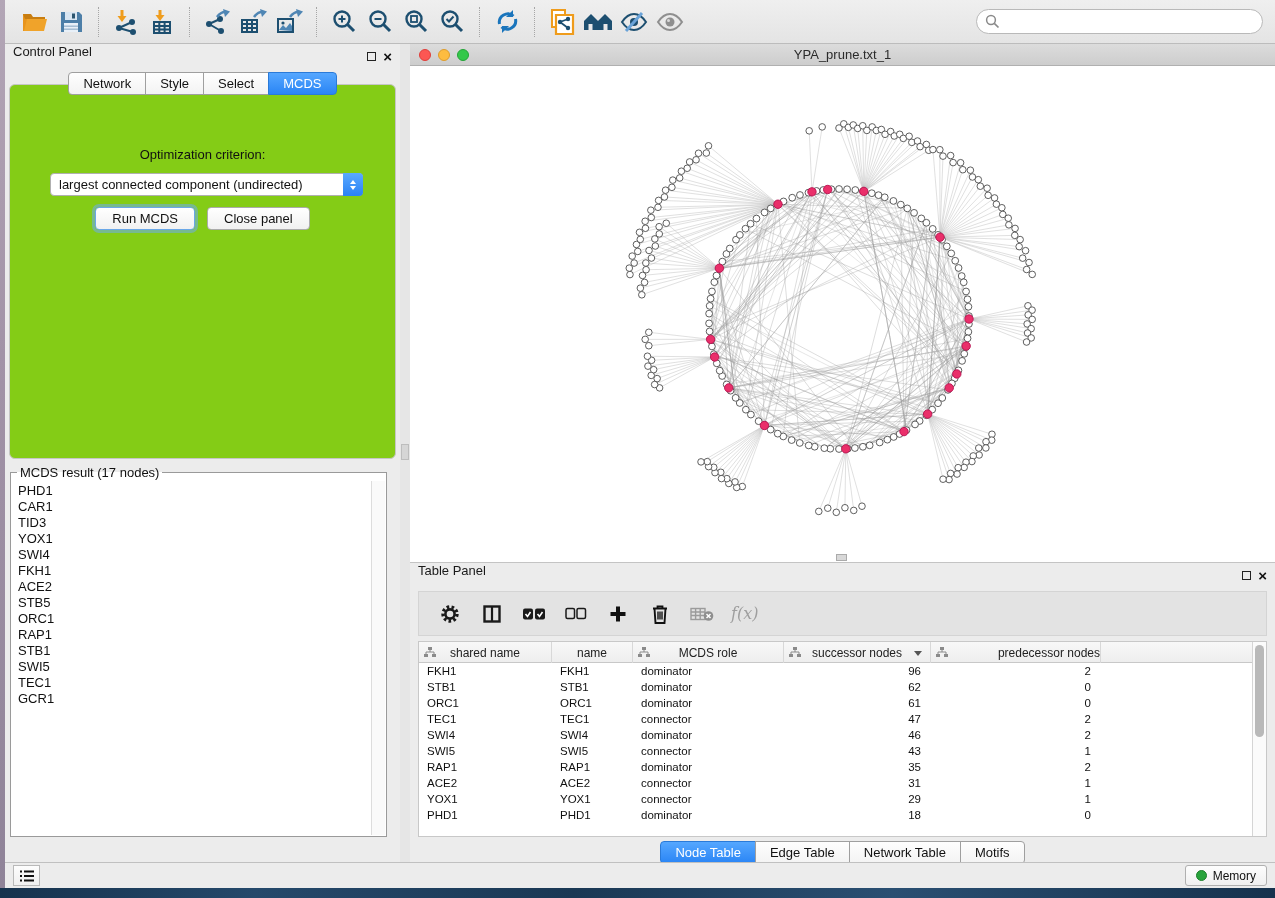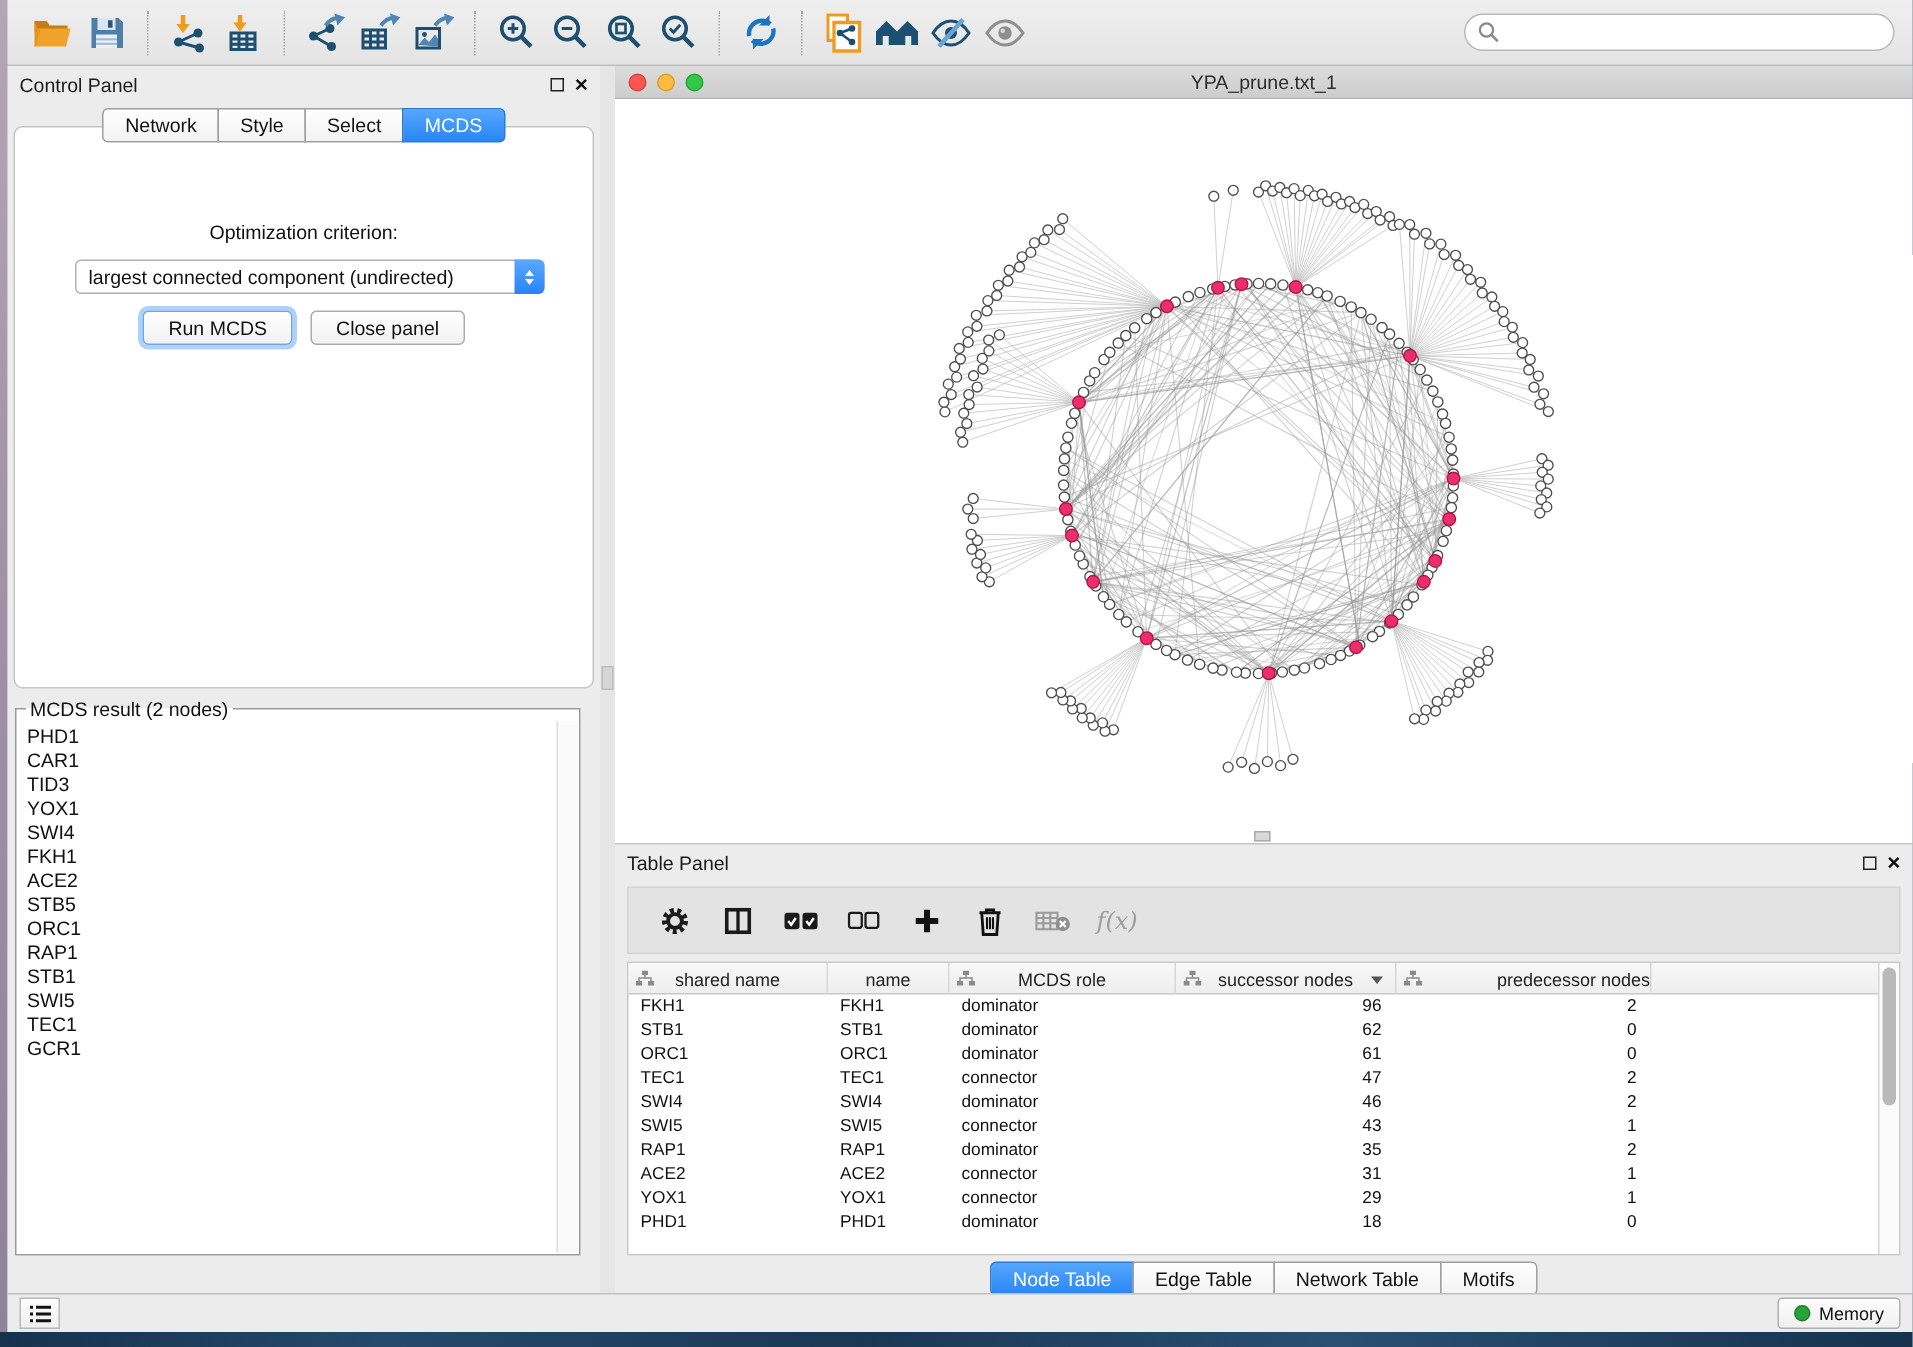--- a/index.html
+++ b/index.html
@@ -18,32 +18,32 @@
   .tsep { width:1px; height:30px; border-left:1px dotted #a6a6a6; margin:0 9px; }
   .searchbox { margin-left:auto; width:287px; height:25px; background:#fff; border:1px solid #b9b9b9; border-radius:13px;
      display:flex; align-items:center; padding:0 8px; }
   .searchbox input { border:none; outline:none; flex:1; font-size:12px; font-family:"Liberation Sans",sans-serif; background:transparent; }
 
   
   #main { position:absolute; left:0; top:44px; width:1270px; height:818px; }
 
   
   #control-panel { position:absolute; left:0; top:0; width:395px; height:818px; background:#ececec; }
-  .panel-titlebar { position:relative; height:24px; display:flex; align-items:center; padding:0 8px; }
+  .panel-titlebar { position:relative; height:24px; display:flex; padding:0 8px; }
   .panel-title { font-size:13px; color:#1a1a1a; }
   .panel-icons { margin-left:auto; display:flex; align-items:center; gap:7px; }
   .float-icon { width:9px; height:9px; border:1.5px solid #222; display:inline-block; }
   .close-icon { font-size:15px; font-weight:bold; color:#111; line-height:9px; }
   .cp-tabs { position:absolute; left:0; top:28px; width:100%; display:flex; justify-content:center; z-index:3; }
   .seg-tab { height:23px; padding:0 14px; display:flex; align-items:center; font-size:13px; color:#111;
      background:linear-gradient(#fefefe,#f3f3f3); border:1px solid #9f9f9f; margin-left:-1px; }
   .seg-tab:first-child { border-radius:4px 0 0 4px; margin-left:0; }
   .seg-tab:last-child { border-radius:0 4px 4px 0; }
   .seg-tab.active { background:linear-gradient(#55a7ff,#2a85f5); color:#fff; border-color:#2a7ad8; }
-  .cp-inner { position:absolute; left:4px; top:40px; width:387px; height:375px; background:#ffffff;
+  .cp-inner { position:absolute; left:4px; top:40px; width:387px; height:375px; background:#84cc16;
      border:1px solid #c6c6c6; border-radius:6px; }
   .opt-label { position:absolute; left:0; top:62px; width:100%; text-align:center; font-size:13px; color:#111; }
   .dropdown { position:absolute; left:40px; top:88px; width:313px; height:23px; background:#fff; border:1px solid #b0b0b0;
      border-radius:4px; display:flex; align-items:center; }
   .dropdown .dd-text { flex:1; font-size:13px; color:#111; padding-left:8px; white-space:nowrap; overflow:hidden; }
   .dd-stepper { width:20px; height:23px; margin:-1px -1px -1px 0; border-radius:0 4px 4px 0;
      background:linear-gradient(#5aa9ff,#2a82f4); display:flex; flex-direction:column; align-items:center; justify-content:center; gap:2px; }
   .tri-up { width:0; height:0; border-left:3.5px solid transparent; border-right:3.5px solid transparent; border-bottom:4px solid #fff; }
   .tri-dn { width:0; height:0; border-left:3.5px solid transparent; border-right:3.5px solid transparent; border-top:4px solid #fff; }
   .btn-row { position:absolute; left:0; top:122px; width:100%; display:flex; justify-content:center; gap:12px; }
@@ -292,21 +292,21 @@
                 <span class="tri-up"></span>
                 <span class="tri-dn"></span>
               </span>
           </div>
           <div class="btn-row">
             <button class="pbtn focused">Run MCDS</button>
             <button class="pbtn">Close panel</button>
           </div>
         </div>
         <fieldset class="mcds-result">
-          <legend>MCDS result (2 nodes)</legend>
+          <legend>MCDS result (17 nodes)</legend>
           <div class="result-wrap">
             <div class="result-list" id="result-list">
                 <div class="result-item">PHD1</div>
                 <div class="result-item">CAR1</div>
                 <div class="result-item">TID3</div>
                 <div class="result-item">YOX1</div>
                 <div class="result-item">SWI4</div>
                 <div class="result-item">FKH1</div>
                 <div class="result-item">ACE2</div>
                 <div class="result-item">STB5</div>

